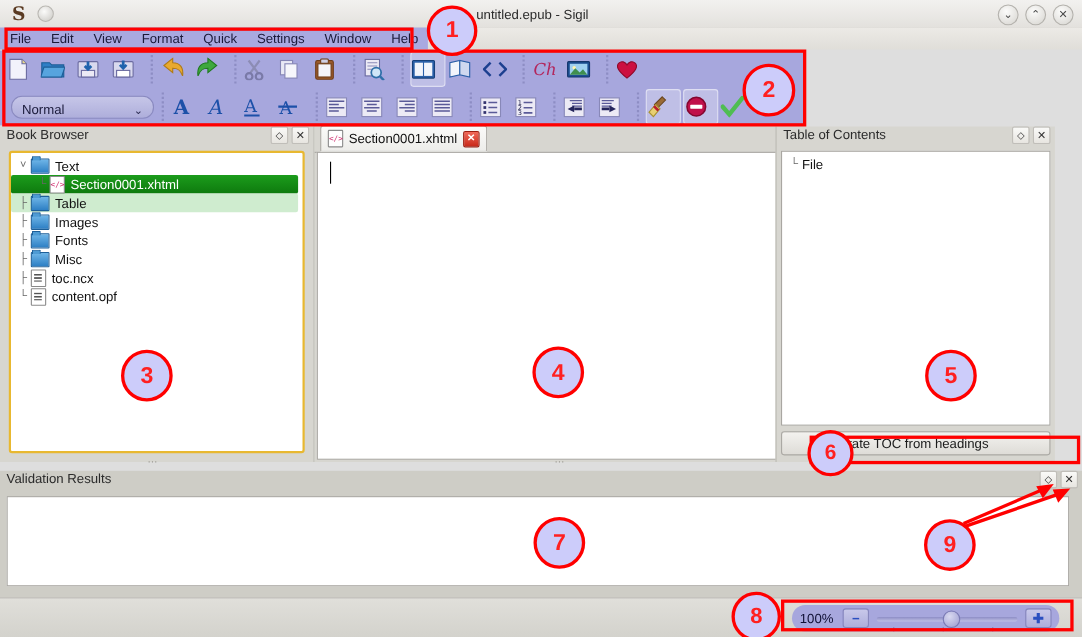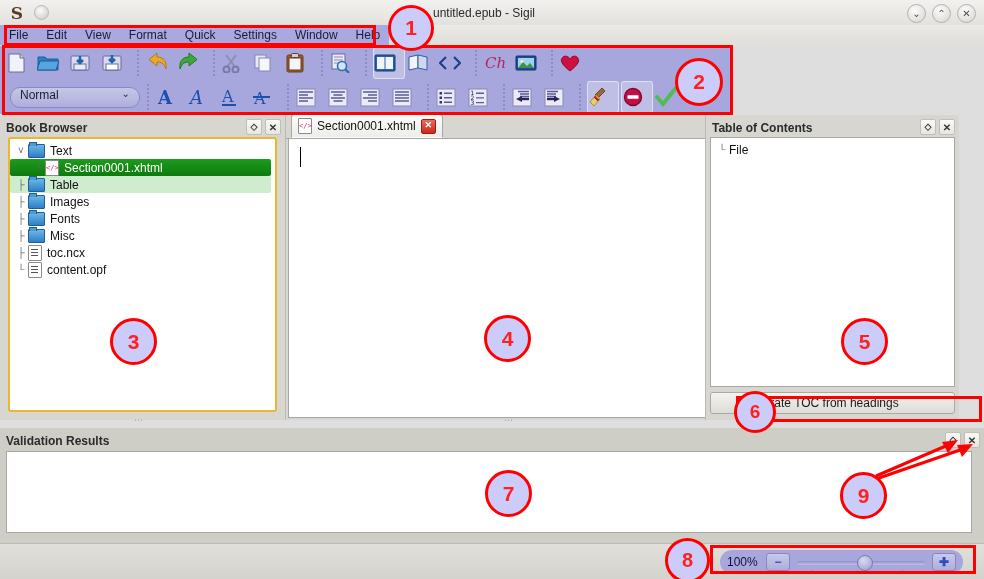--- a/index.html
+++ b/index.html
@@ -74,34 +74,33 @@
     border-radius:3px;
   }
   .tb-btn.active{
     background:rgba(255,255,255,.28);
     border:1px solid rgba(255,255,255,.5);
   }
   .style-combo{
     width:130px;height:21px;margin-left:6px;margin-right:2px;
     background:linear-gradient(to bottom,#c6c6e8,#aeaedb);
     border:1px solid #8a8ac0;border-radius:10px;
-    display:flex;align-items:flex-start;
+    display:flex;align-items:flex-end;
     font-size:12px;color:#1a1a3a;padding-left:9px;
     box-sizing:border-box;position:relative;
   }
   .style-combo .chev{position:absolute;right:9px;font-size:10px;color:#2a2a50;}
 
   
   .panel-title{
     font-size:12px;color:#2b2b2b;
   }
   .panel-hdr{
-    height:20px;display:flex;align-items:flex-end;
+    height:20px;display:flex;align-items:flex-start;
     padding:0 4px 0 6px;
-    font-weight:bold;
   }
   .hdr-btns{margin-left:auto;display:flex;gap:3px;}
   .hdr-btn{
     width:14px;height:14px;
     display:flex;align-items:center;justify-content:center;
     font-size:10px;color:#333;
     background:linear-gradient(to bottom,#fafaf8,#e7e5e0);
     border:1px solid #c0beb9;border-radius:2px;
   }
 

